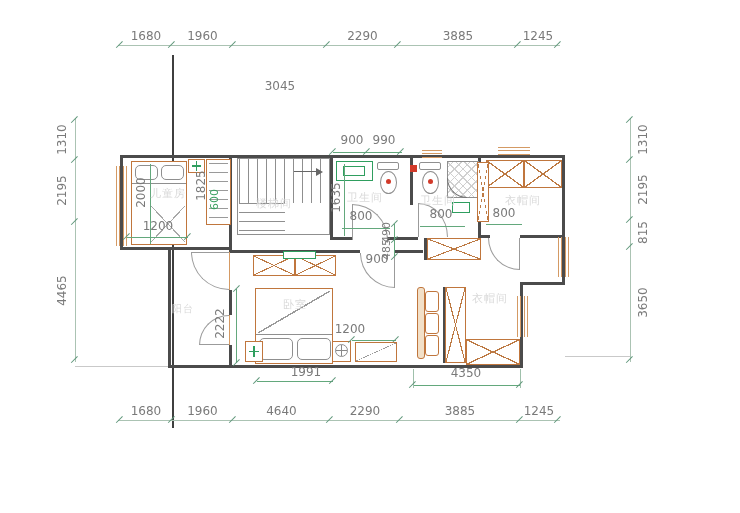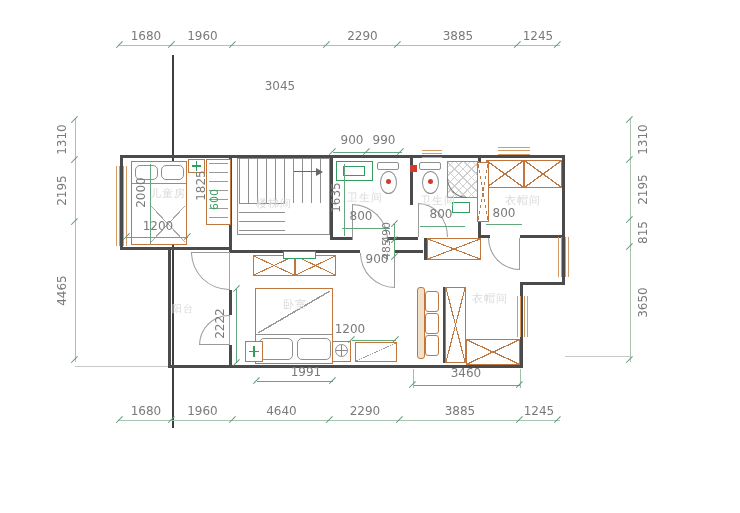--- a/index.html
+++ b/index.html
@@ -261,15 +261,15 @@
   <div class="tan" style="left:425px;top:335px;width:14px;height:21px;border-radius:3px;"></div>
   <div class="wall" style="left:443px;top:287px;width:2px;height:76px;"></div>
   <div class="tan xbg" style="left:445px;top:287px;width:21px;height:76px;"></div>
   <div class="tan xbg" style="left:466px;top:339px;width:54px;height:26px;"></div>
   <div class="roomlbl" style="left:472px;top:291px;">衣帽间</div>
   <div class="idim" style="left:413px;top:385px;width:107px;height:1px;"></div>
   <div class="ext" style="left:413px;top:369px;width:1px;height:19px;background:#9fc0ab;"></div>
   <div class="ext" style="left:520px;top:369px;width:1px;height:19px;background:#9fc0ab;"></div>
   <div class="tick" style="left:408px;top:384px;"></div>
   <div class="tick" style="left:515px;top:384px;"></div>
-  <div class="dimtxt" style="left:441px;top:367px;width:50px;">3460</div>
+  <div class="dimtxt" style="left:441px;top:367px;width:50px;">4350</div>
 
 </div>
 
 </body></html>

